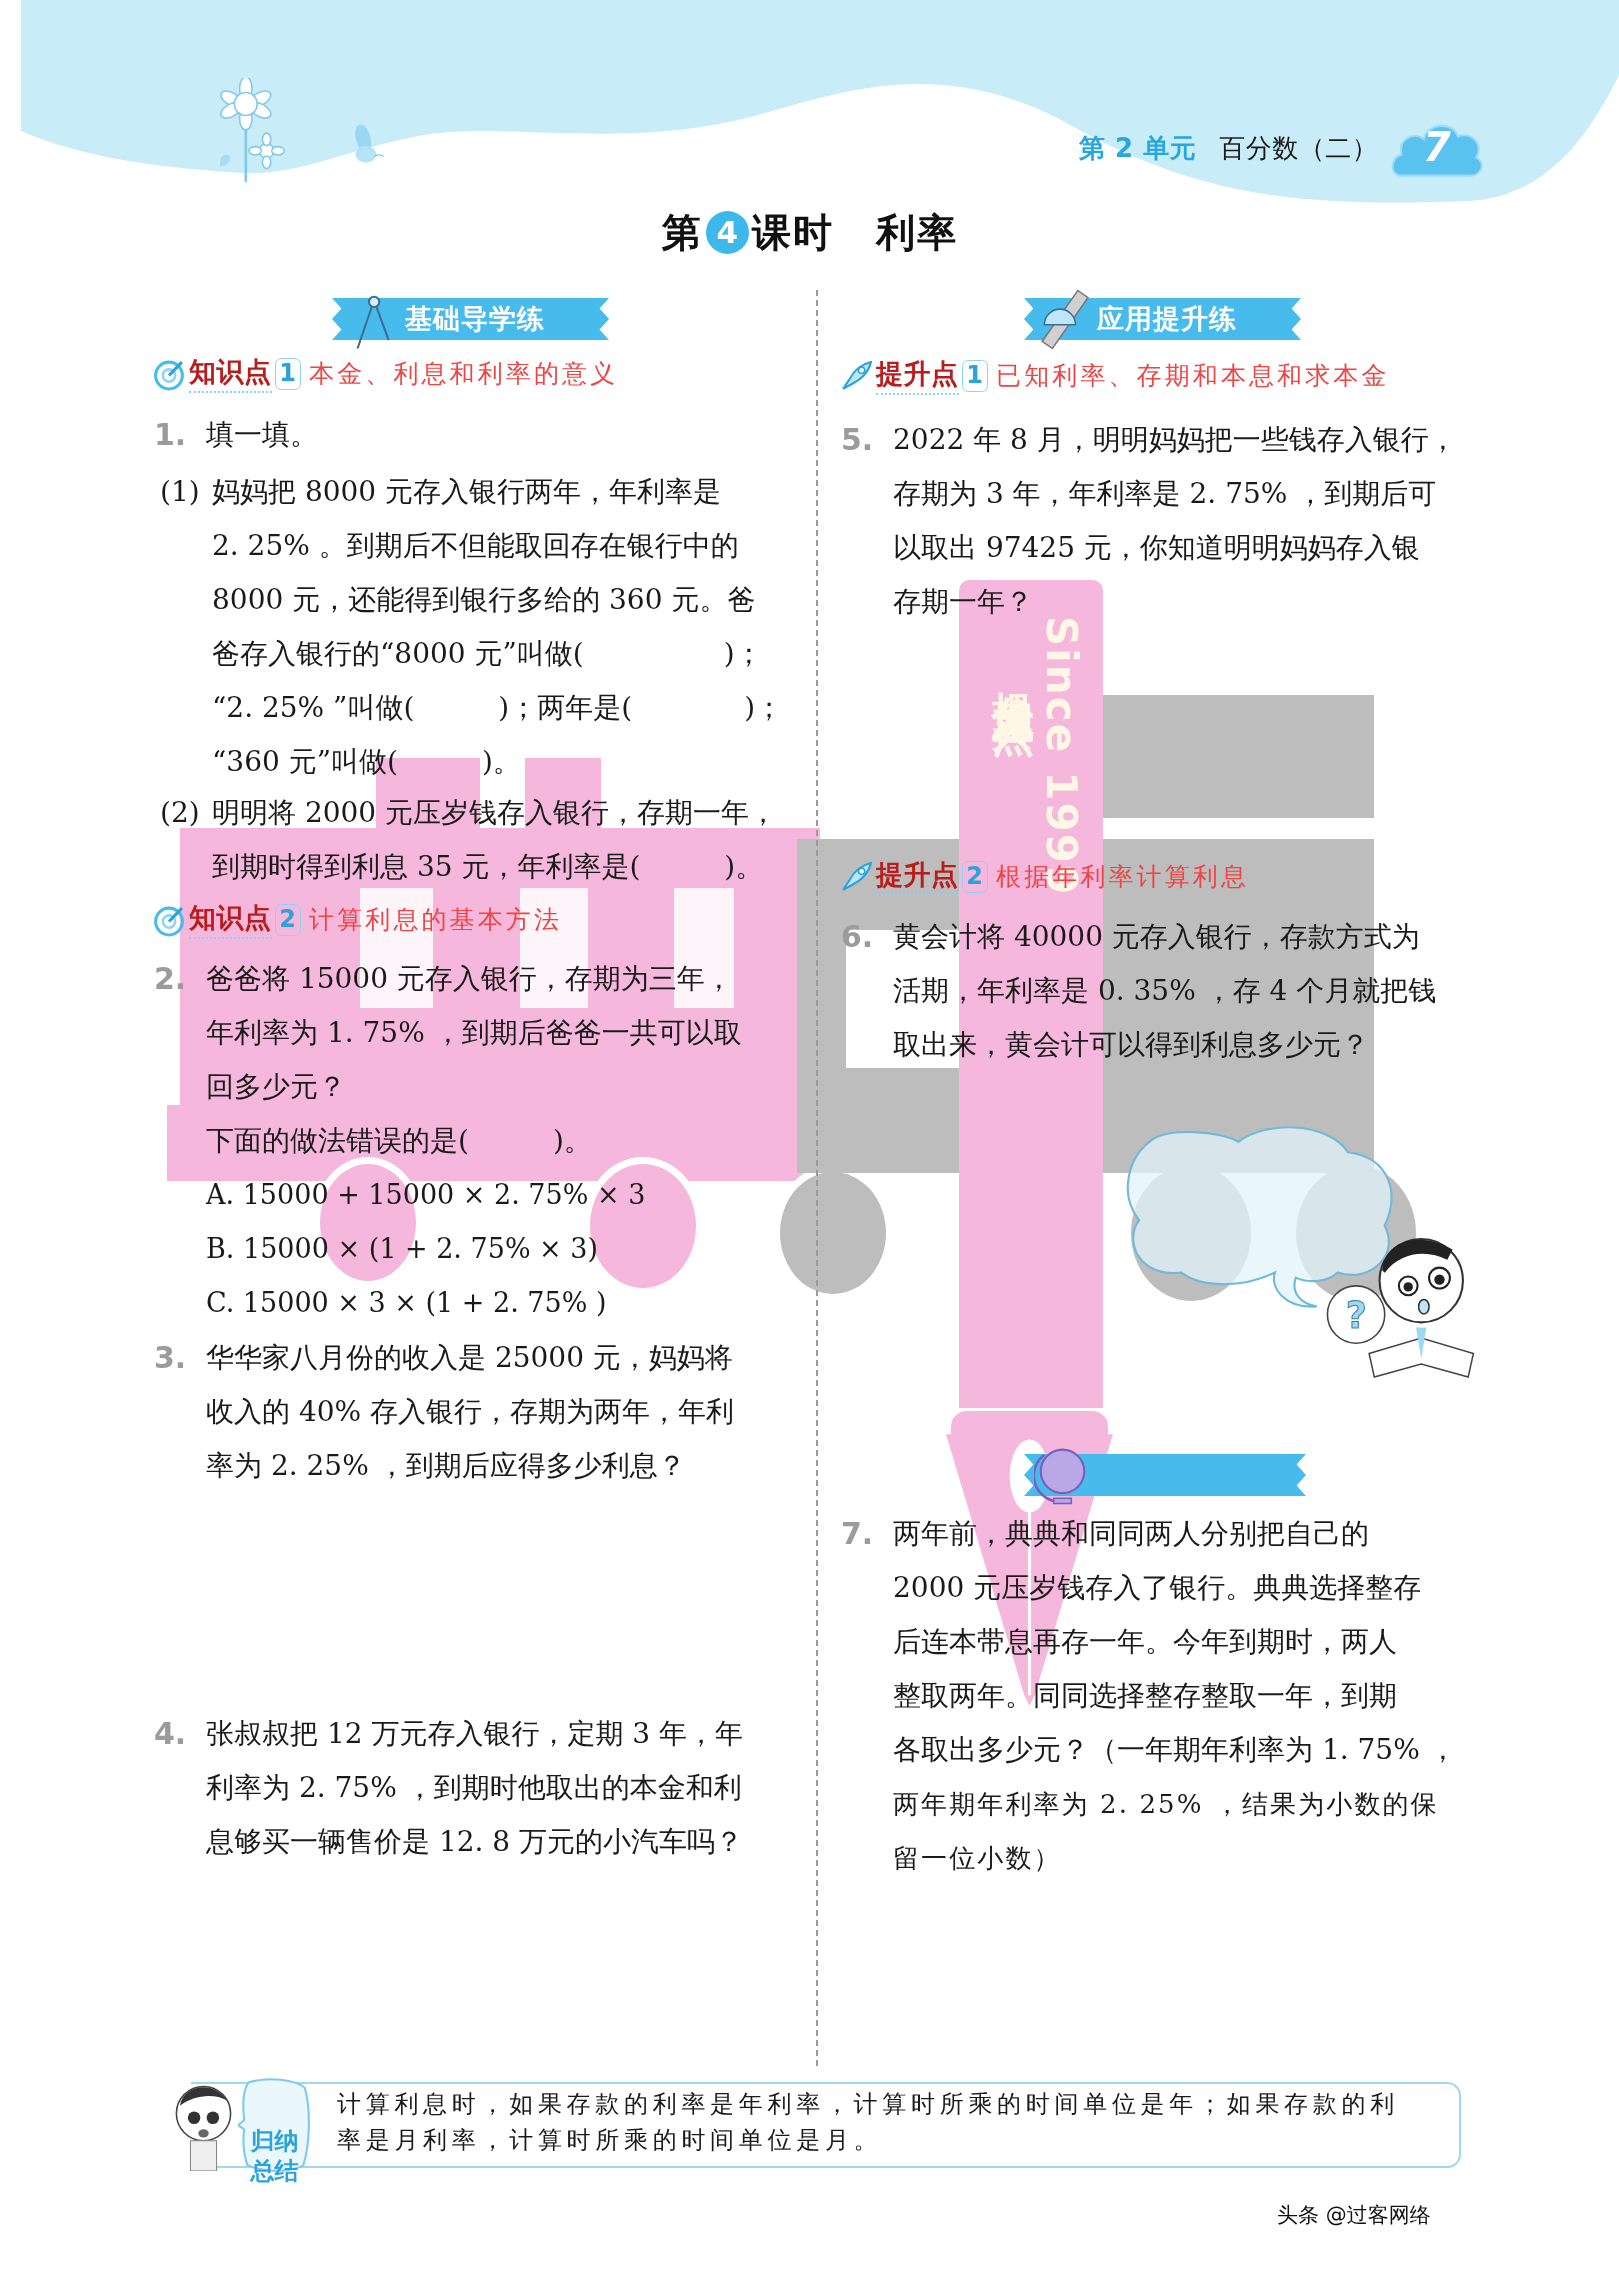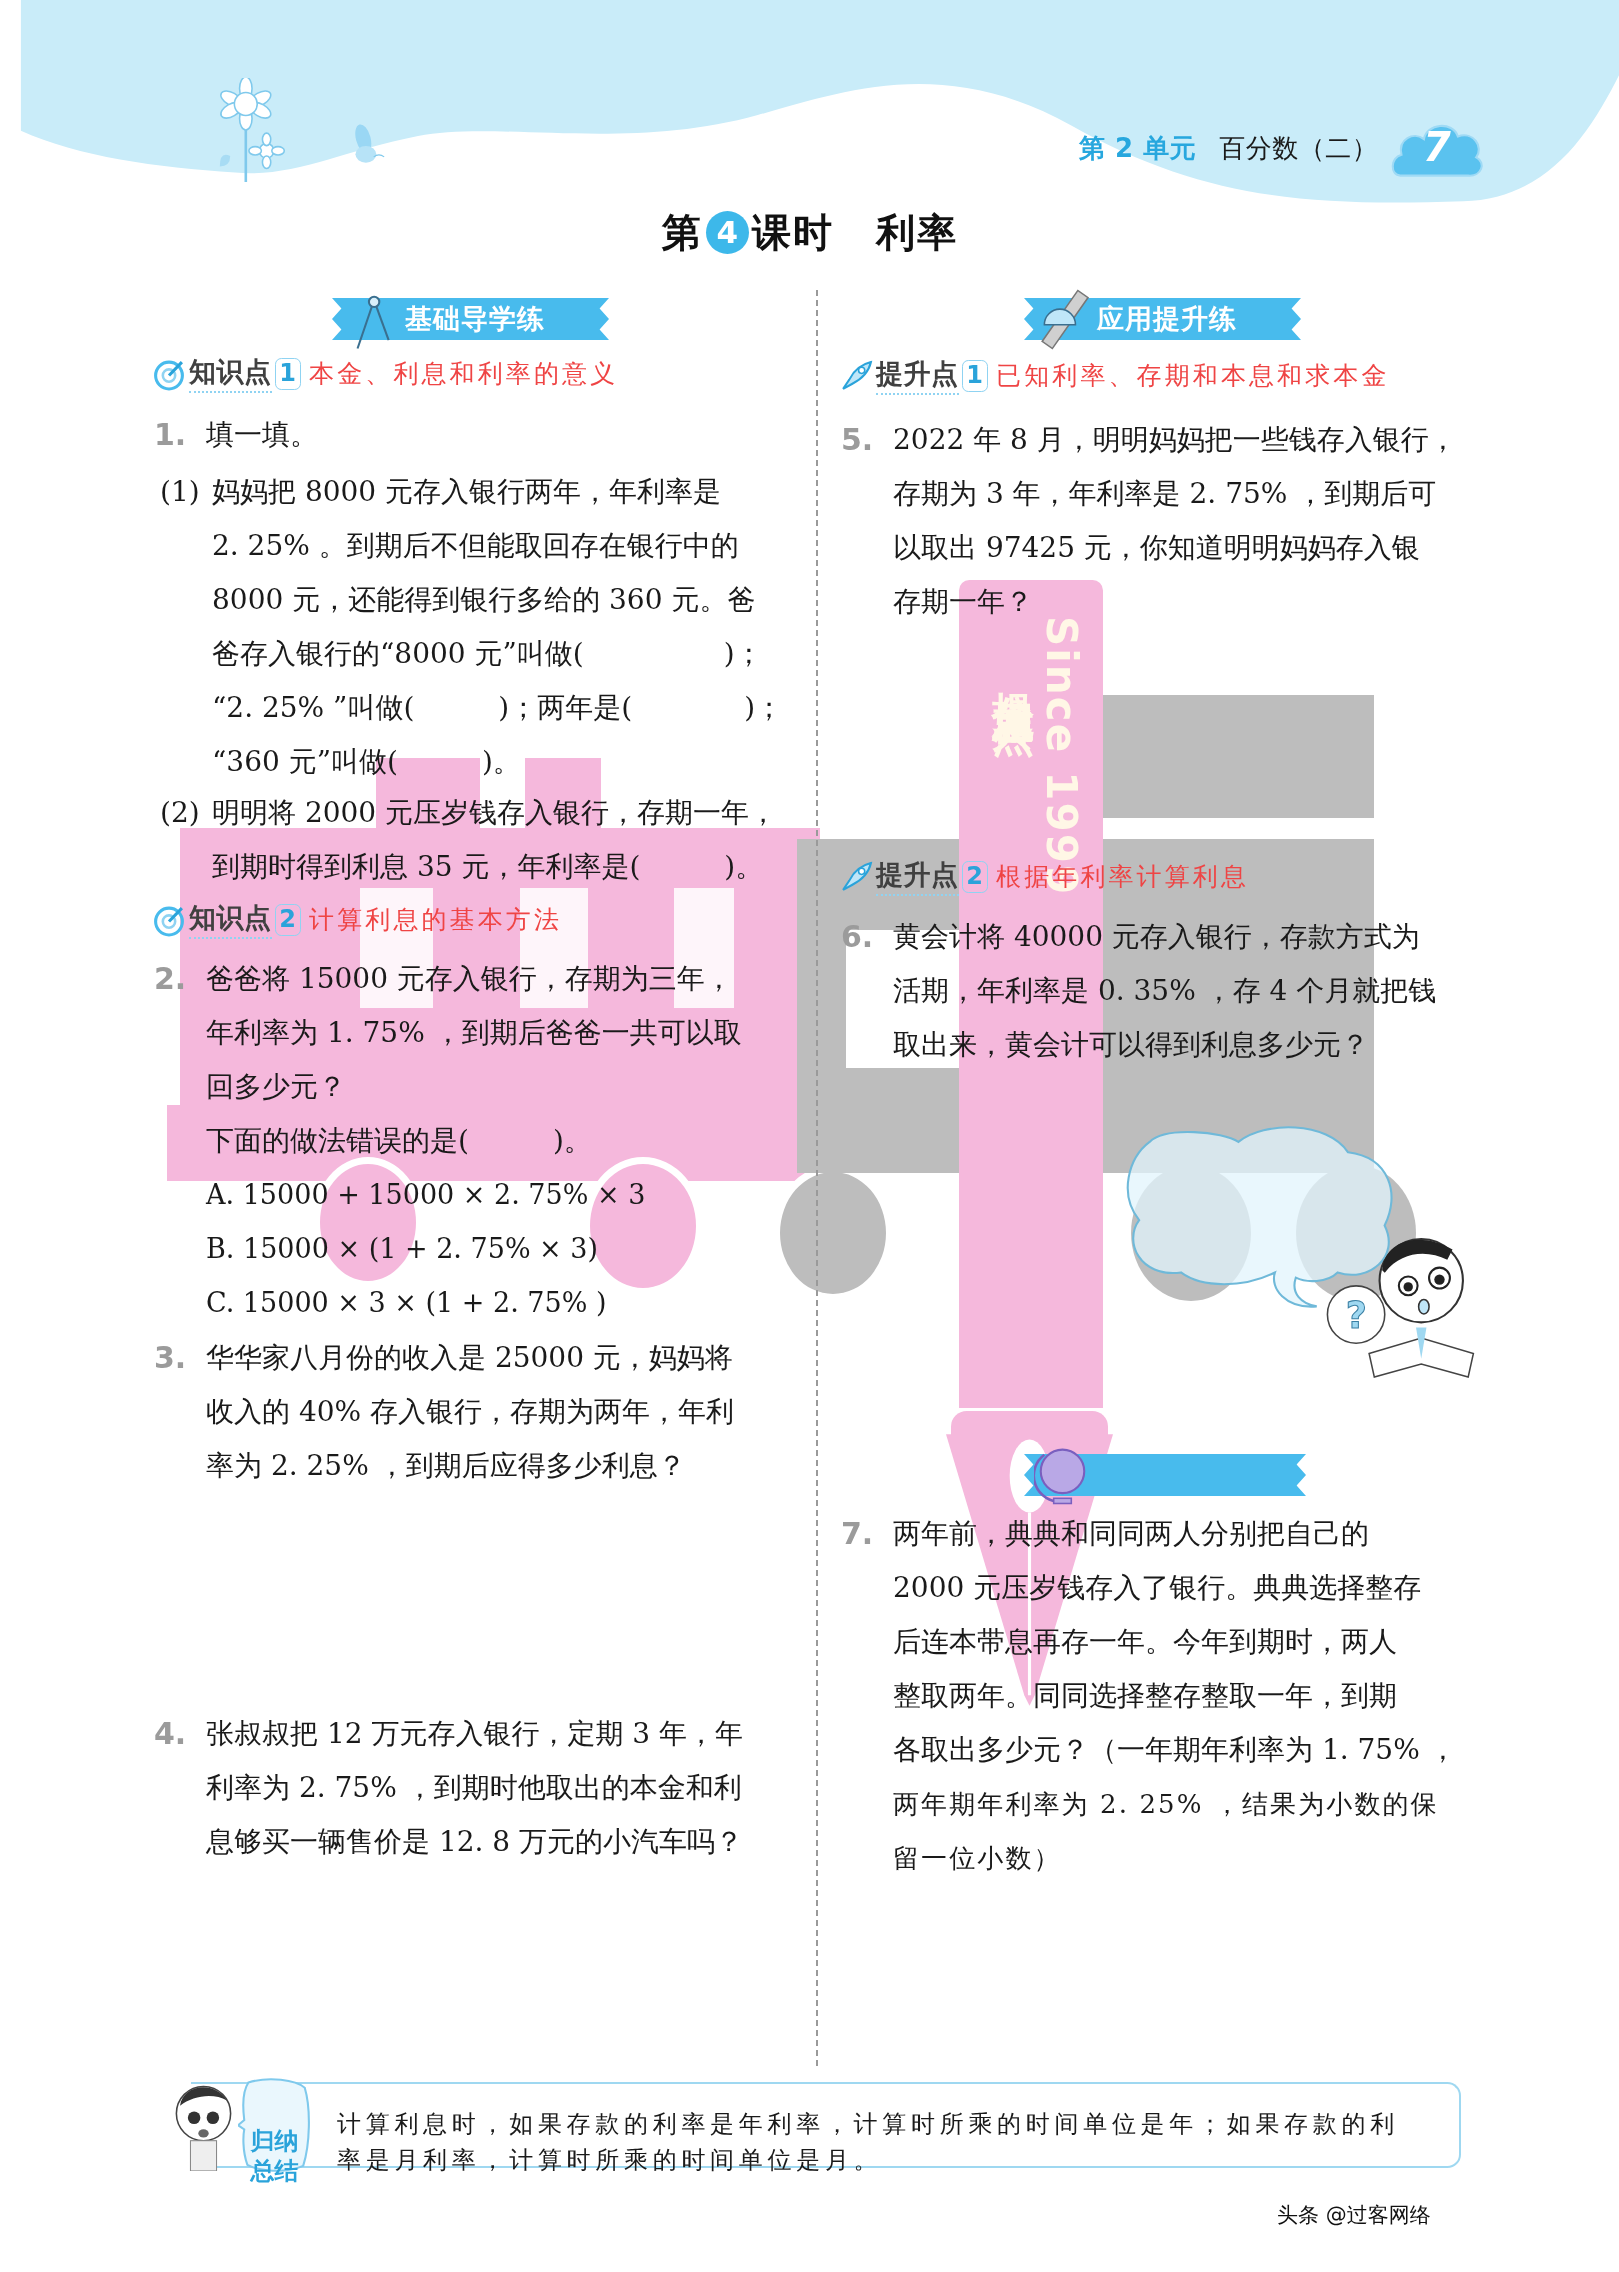--- a/index.html
+++ b/index.html
@@ -29,42 +29,42 @@
 
   
   .divider { position: absolute; left: 816px; top: 290px; height: 1776px; border-left: 2.1px dashed #9a9a9a; z-index: 4; }
   .banner { position: absolute; height: 44px; z-index: 5; }
   .banner-shape { position: absolute; left: 0; top: 0; width: 100%; height: 100%; }
   .banner-label { position: absolute; left: 73px; top: 4.2px; font-family: "DejaVu Sans", sans-serif; font-weight: bold; font-size: 27px; color: #ffffff; letter-spacing: 1px; white-space: nowrap; }
   .banner-icon { position: absolute; left: 10.4px; top: -9.4px; width: 57px; height: 63px; }
 
   .kp { position: absolute; font-family: "DejaVu Sans", sans-serif; font-size: 25px; white-space: nowrap; display: flex; align-items: center; z-index: 5; }
   .kp-icon { width: 34px; height: 34px; margin-right: 3.1px; }
-  .kp-tag { color: #404040; font-weight: bold; font-size: 27px; border-bottom: 2.6px dotted #8fd3f2; padding-bottom: 1px; letter-spacing: 0.5px; }
+  .kp-tag { color: #b91c1c; font-weight: bold; font-size: 27px; border-bottom: 2.6px dotted #8fd3f2; padding-bottom: 1px; letter-spacing: 0.5px; }
   .kp-num { display: inline-block; width: 26px; height: 32px; border: 1.6px solid #8fd3f2; border-radius: 6.3px; color: #2aa3da; font-weight: bold; font-size: 24px; text-align: center; line-height: 29px; margin: 0 8.4px 0 3.1px; }
   .kp-title { color: #ef4444; letter-spacing: 3.1px; }
 
   .q { position: absolute; font-size: 28px; line-height: 54px; z-index: 5; }
   .q .qn { position: absolute; left: -52px; top: 0; font-family: "DejaVu Sans", sans-serif; font-weight: bold; color: #9b9b9b; font-size: 30px; }
   .q .sub { position: absolute; left: -52px; top: 0; font-size: 28px; }
   .line { display: block; white-space: nowrap; }
   .opt { display: block; white-space: nowrap; font-size: 27px; }
   .small { font-size: 26px; letter-spacing: 2.1px; }
 
   
   .warn-bubble { position: absolute; left: 1118px; top: 1121px; width: 293px; height: 188px; z-index: 5; }
   .warn-title { position: absolute; left: 1147px; top: 1095px; font-family: "DejaVu Sans", sans-serif; font-weight: bold; font-size: 24px; color: #2a93c9; z-index: 6; transform: rotate(-8deg); }
   .warn-text { position: absolute; left: 1147px; top: 1134px; font-size: 25px; line-height: 55px; letter-spacing: 4.2px; z-index: 6; }
   .boy { position: absolute; z-index: 6; }
 
   
   .summary-box { position: absolute; left: 191px; top: 2082px; width: 1270px; height: 86px; border: 2.6px solid #9fd8f1; border-left: none; border-radius: 0 13.6px 13.6px 0; z-index: 5; background: #fff; }
   .summary-bubble { position: absolute; left: 238px; top: 2077px; width: 73px; height: 97px; z-index: 6; }
   .summary-label { position: absolute; left: 246px; top: 2086px; width: 57px; font-family: "DejaVu Sans", sans-serif; font-weight: bold; font-size: 24px; line-height: 30px; color: #2aa3da; text-align: center; z-index: 7; margin-top: 40px; }
-  .summary-text { position: absolute; left: 337px; top: 2086px; width: 1113px; font-size: 24px; line-height: 36px; letter-spacing: 4.7px; z-index: 7; margin-top: 20px; }
+  .summary-text { position: absolute; left: 337px; top: 2086px; width: 1113px; font-size: 24px; line-height: 36px; letter-spacing: 4.7px; z-index: 7; }
   .summary-kid { position: absolute; left: 167px; top: 2077px; z-index: 7; }
 
   .footer-wm { position: absolute; left: 1277px; top: 2201px; font-family: "DejaVu Sans", sans-serif; font-size: 21px; color: #111; z-index: 7; text-shadow: 1px 1px 1px #fff, -1px -1px 1px #fff; }
 </style>
 </head>
 <body>
 
 <svg class="header-bg" viewBox="0 0 3100 480" preserveAspectRatio="none">
   <path d="M40 0 H3100 V140 C3040 260 2960 380 2800 385 C2500 395 2300 380 2050 240 C1800 100 1600 180 1450 220 C1200 290 950 230 800 260 C650 290 560 340 450 330 C300 320 150 300 40 250 Z" fill="#c9ecf9"></path>
 </svg>

